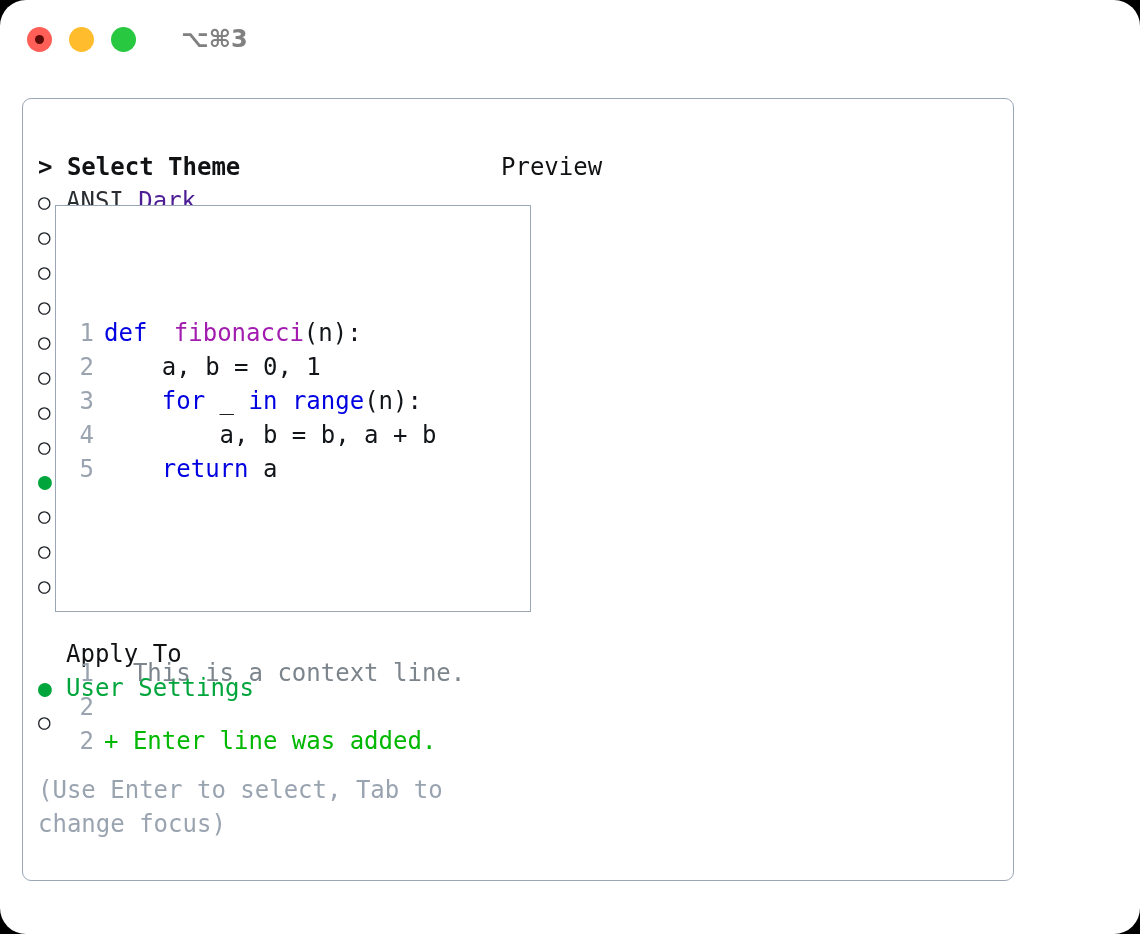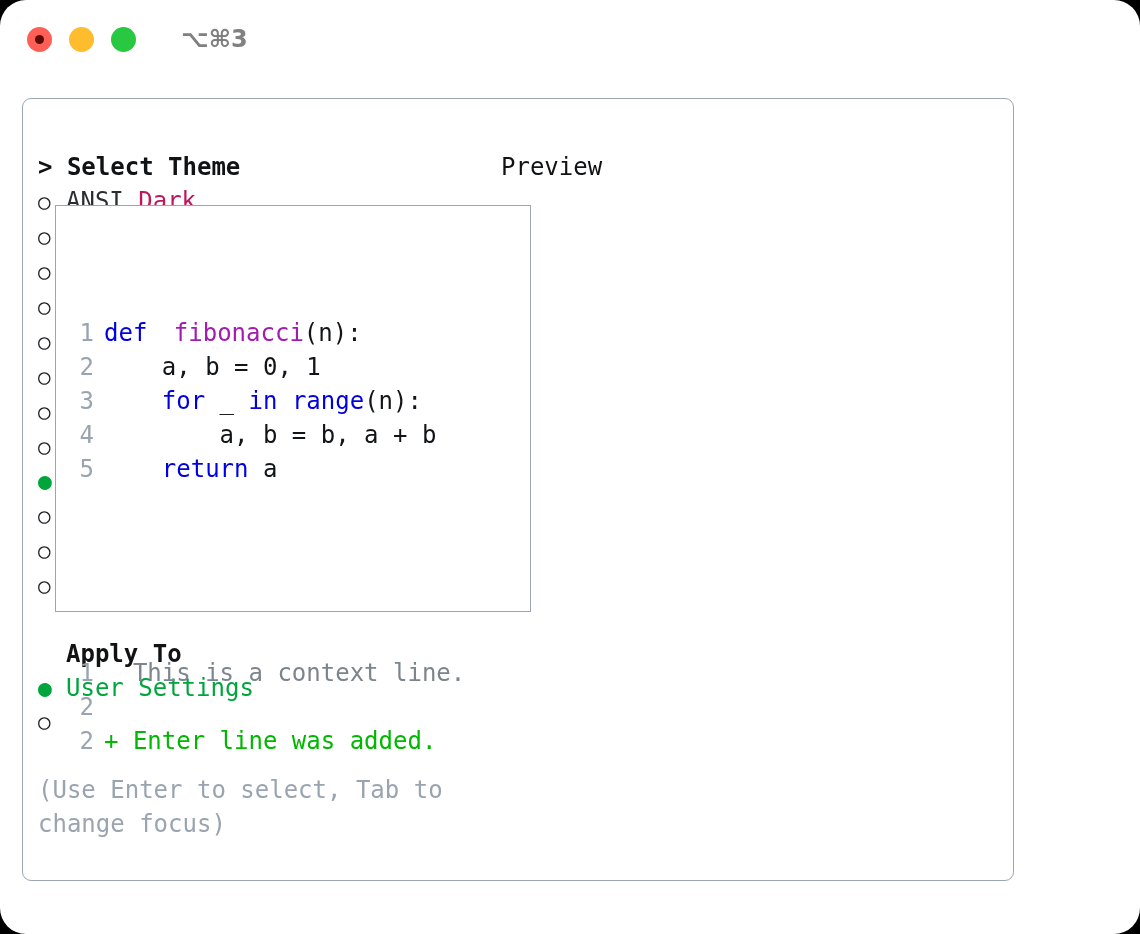--- a/index.html
+++ b/index.html
@@ -104,42 +104,42 @@
     width: 500px;
   }
 
   .section-head {
     font-size: 24px;
     font-weight: bold;
     color: #101214;
     line-height: 34px;
     white-space: pre;
   }
-  .section-head.indent { padding-left: 28px; font-weight: bold; }
+  .section-head.indent { padding-left: 28px; font-weight: normal; }
 
   .list { margin: 0; padding: 0; }
 
   .row {
     display: flex;
     align-items: baseline;
     line-height: 34px;
     font-size: 24px;
     white-space: pre;
   }
   .marker {
     width: 28px;
     flex: 0 0 28px;
     color: #1d2024;
     font-size: 21px;
     line-height: 34px;
   }
   .marker.sel { color: #00a63c; font-size: 23px; }
   .label { color: #2a2d31; }
   .label.sel { color: #00a63c; }
-  .tag { color: #be185d; }
+  .tag { color: #4c1d95; }
 
   .spacer-lg { height: 34px; }
   .spacer-sm { height: 34px; }
 
   .hint {
     color: #9aa4b0;
     font-size: 24px;
     line-height: 34px;
     width: 410px;
     white-space: pre-wrap;

